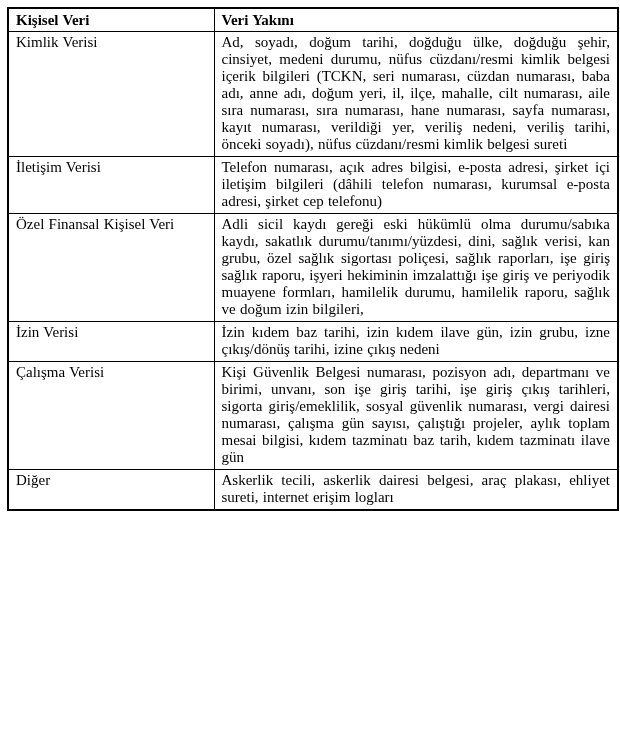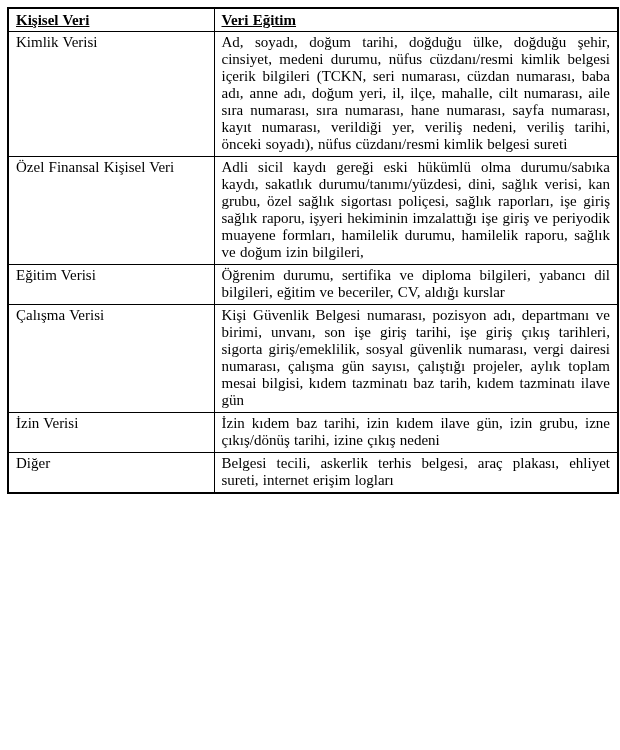--- a/index.html
+++ b/index.html
@@ -34,21 +34,20 @@
     font-size: 15px;
     line-height: 17px;
     padding: 2px 7px 3px 7px;
     word-spacing: 0.5px;
   }
   th {
     text-align: left;
     font-weight: bold;
     padding-top: 3px;
     padding-bottom: 2px;
-    text-decoration: underline;
   }
   td.category-cell {
     text-align: left;
     white-space: nowrap;
     overflow: hidden;
     margin-left: 28px;
   }
   td.content-cell {
     text-align: justify;
     text-justify: inter-word;
@@ -59,43 +58,43 @@
 
 <div class="page">
   <table class="data-table">
     <colgroup>
       <col class="col-category">
       <col class="col-content">
     </colgroup>
     <thead>
       <tr>
         <th>Kişisel Veri</th>
-        <th>Veri Eğitim</th>
+        <th>Veri Yakını</th>
       </tr>
     </thead>
     <tbody>
       <tr>
         <td class="category-cell">Kimlik Verisi</td>
         <td class="content-cell">Ad, soyadı, doğum tarihi, doğduğu ülke, doğduğu şehir, cinsiyet, medeni durumu, nüfus cüzdanı/resmi kimlik belgesi içerik bilgileri (TCKN, seri numarası, cüzdan numarası, baba adı, anne adı, doğum yeri, il, ilçe, mahalle, cilt numarası, aile sıra numarası, sıra numarası, hane numarası, sayfa numarası, kayıt numarası, verildiği yer, veriliş nedeni, veriliş tarihi, önceki soyadı), nüfus cüzdanı/resmi kimlik belgesi sureti</td>
       </tr>
       <tr>
+        <td class="category-cell">İletişim Verisi</td>
+        <td class="content-cell">Telefon numarası, açık adres bilgisi, e-posta adresi, şirket içi iletişim bilgileri (dâhili telefon numarası, kurumsal e-posta adresi, şirket cep telefonu)</td>
+      </tr>
+      <tr>
         <td class="category-cell">Özel Finansal Kişisel Veri</td>
         <td class="content-cell">Adli sicil kaydı gereği eski hükümlü olma durumu/sabıka kaydı, sakatlık durumu/tanımı/yüzdesi, dini, sağlık verisi, kan grubu, özel sağlık sigortası poliçesi, sağlık raporları, işe giriş sağlık raporu, işyeri hekiminin imzalattığı işe giriş ve periyodik muayene formları, hamilelik durumu, hamilelik raporu, sağlık ve doğum izin bilgileri,</td>
       </tr>
       <tr>
-        <td class="category-cell">Eğitim Verisi</td>
-        <td class="content-cell">Öğrenim durumu, sertifika ve diploma bilgileri, yabancı dil bilgileri, eğitim ve beceriler, CV, aldığı kurslar</td>
+        <td class="category-cell">İzin Verisi</td>
+        <td class="content-cell">İzin kıdem baz tarihi, izin kıdem ilave gün, izin grubu, izne çıkış/dönüş tarihi, izine çıkış nedeni</td>
       </tr>
       <tr>
         <td class="category-cell">Çalışma Verisi</td>
         <td class="content-cell">Kişi Güvenlik Belgesi numarası, pozisyon adı, departmanı ve birimi, unvanı, son işe giriş tarihi, işe giriş çıkış tarihleri, sigorta giriş/emeklilik, sosyal güvenlik numarası, vergi dairesi numarası, çalışma gün sayısı, çalıştığı projeler, aylık toplam mesai bilgisi, kıdem tazminatı baz tarih, kıdem tazminatı ilave gün</td>
       </tr>
       <tr>
-        <td class="category-cell">İzin Verisi</td>
-        <td class="content-cell">İzin kıdem baz tarihi, izin kıdem ilave gün, izin grubu, izne çıkış/dönüş tarihi, izine çıkış nedeni</td>
-      </tr>
-      <tr>
         <td class="category-cell">Diğer</td>
-        <td class="content-cell">Belgesi tecili, askerlik terhis belgesi, araç plakası, ehliyet sureti, internet erişim logları</td>
+        <td class="content-cell">Askerlik tecili, askerlik dairesi belgesi, araç plakası, ehliyet sureti, internet erişim logları</td>
       </tr>
     </tbody>
   </table>
 </div>
 
 </body></html>

